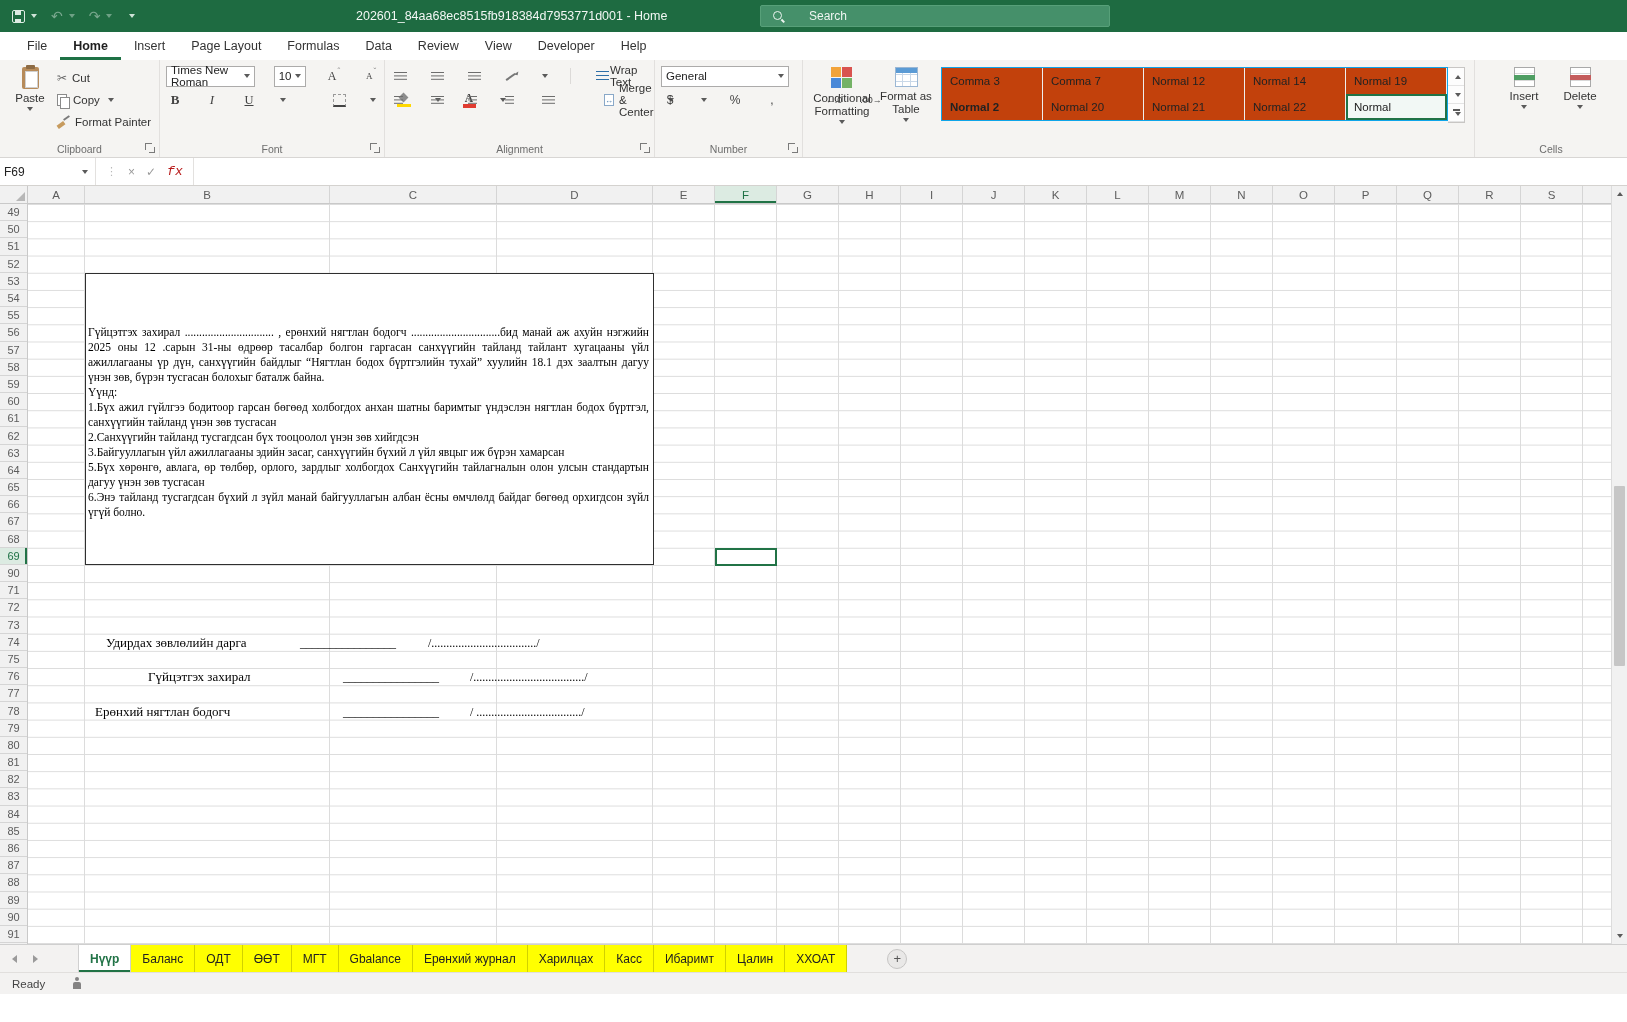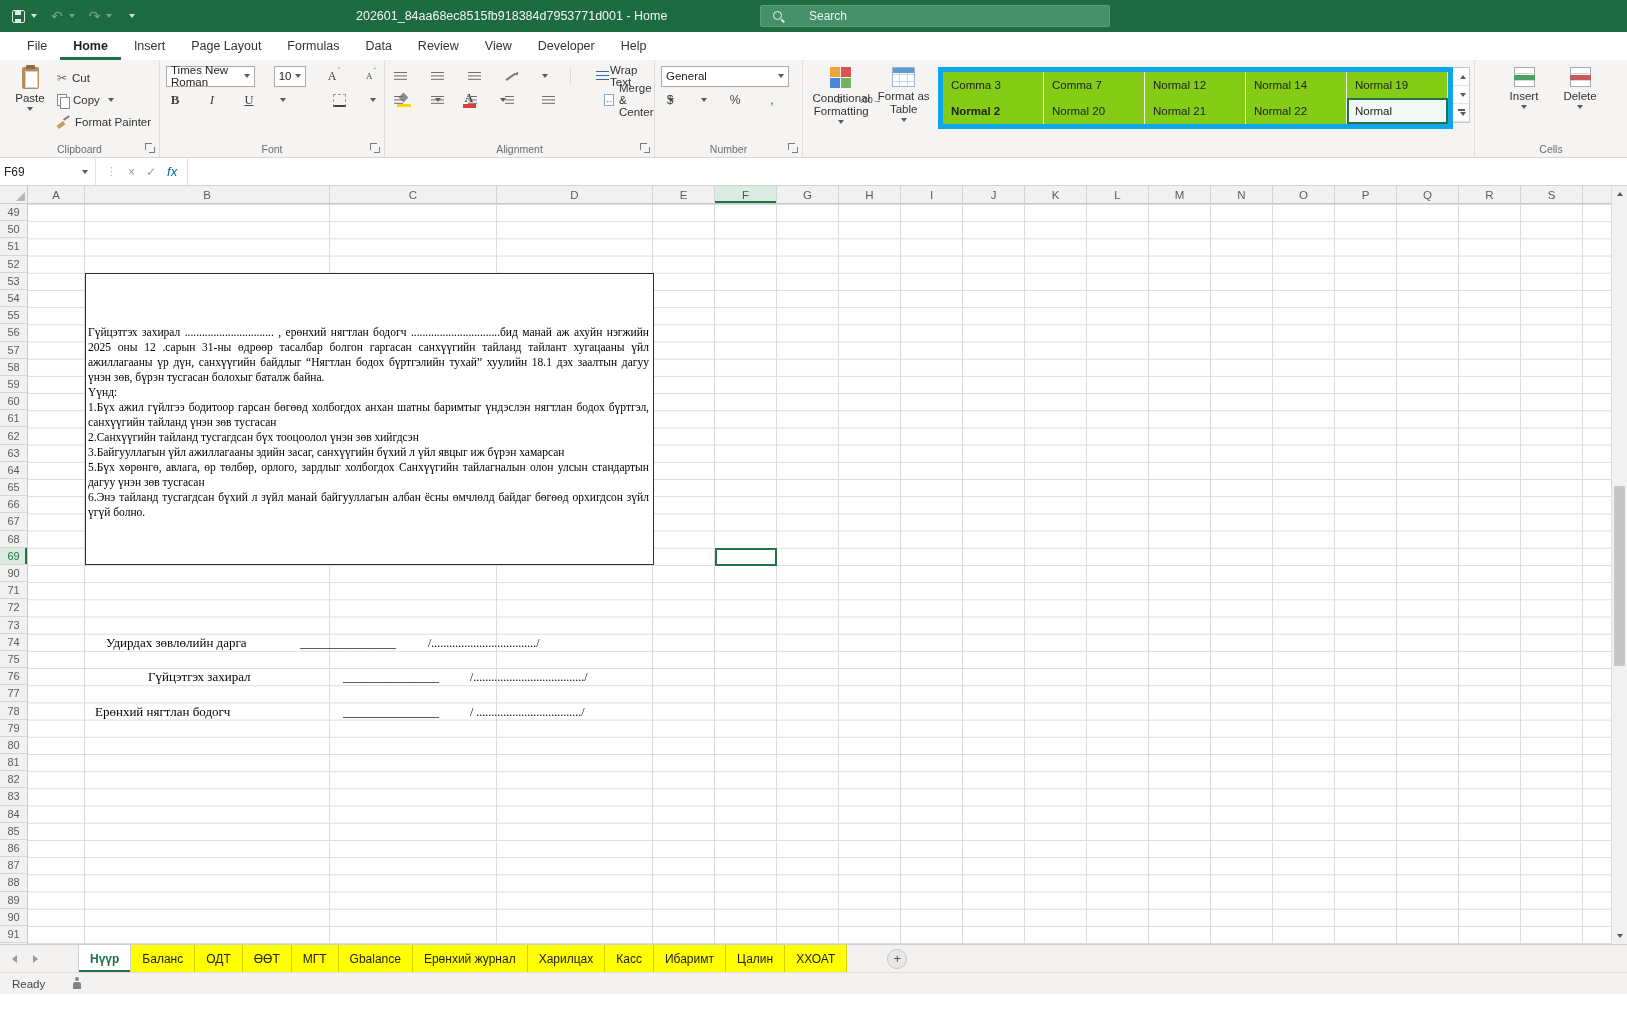--- a/index.html
+++ b/index.html
@@ -92,40 +92,40 @@
   
   .ic-cf{width:22px;height:22px;display:grid;grid-template-columns:10px 10px;grid-auto-rows:10px;gap:1px}
   .ic-cf i{display:block}
   .ic-cf i:nth-child(1){background:#f2a33a}.ic-cf i:nth-child(2){background:#d9534f}
   .ic-cf i:nth-child(3){background:#4a89d8}.ic-cf i:nth-child(4){background:#74b266}
   .ic-fat{width:23px;height:20px;border:1px solid #9bb7d4;background:
     linear-gradient(#5b9bd5 0 5px,transparent 5px),
     repeating-linear-gradient(to right,transparent 0 6.3px,#c9d8e8 6.3px 7.3px),
     repeating-linear-gradient(to bottom,transparent 0 6px,#c9d8e8 6px 7px);background-color:#fff}
   .gallery-wrap{display:flex;align-items:flex-start;margin-left:4px;margin-top:3px}
-  .gallery{background:#84cc16;border:5px solid #0ea5e9;display:grid;grid-template-columns:repeat(5,101px);grid-auto-rows:26px}
+  .gallery{background:#c2410c;border:1px solid #0ea5e9;display:grid;grid-template-columns:repeat(5,101px);grid-auto-rows:26px}
   .gcell{display:flex;align-items:center;padding-left:8px;font-size:11.5px;color:#222;border-right:1px solid #efefef;cursor:default}
   .gcell.semib{font-weight:700}
   .gcell.selected{outline:2px solid #217346;outline-offset:-2px;background:#f2f8f5}
   .gal-scroll{display:flex;flex-direction:column;border:1px solid #c8c6c4;border-left:none;background:#fdfdfd}
   .gs-btn{width:16px;height:18px;display:flex;align-items:center;justify-content:center;flex-direction:column;gap:1px;border-bottom:1px solid #e4e4e4}
   .gs-btn .bar{display:block;width:7px;height:1.5px;background:#5a5a5a}
 
   
   .ic-ins,.ic-del{width:21px;height:20px;border:1px solid #a9a9a9;position:relative;background:
     repeating-linear-gradient(to bottom,transparent 0 5.3px,#d8d8d8 5.3px 6.3px);background-color:#fff}
   .ic-ins::before{content:"";position:absolute;left:-1px;top:7px;width:21px;height:5px;background:#4f9e63}
   .ic-del::before{content:"";position:absolute;left:-1px;top:7px;width:21px;height:5px;background:#c45c5c}
 
   
   .fbar{height:28px;background:#fff;border-bottom:1px solid #d4d2cf;display:flex;align-items:stretch}
   .namebox{width:96px;position:relative;display:flex;align-items:center;padding-left:4px;font-size:12px;color:#222;border-right:1px solid #e3e1df}
   .namebox .caret{position:absolute;right:7px}
   .fbtns{display:flex;align-items:center;gap:11px;padding:0 10px;color:#9a9a9a;font-size:12px;border-right:1px solid #e3e1df}
-  .fx{font-family:Liberation Sans, sans-serif;font-style:italic;font-size:13px;color:#0369a1}
+  .fx{font-family:Liberation Mono, monospace;font-style:italic;font-size:13px;color:#b91c1c}
   .grip{color:#b9b9b9;font-size:11px}
   .finput{flex:1;background:#fff}
 
   
   .grid{position:relative;height:758px;background:#fff}
   .corner{position:absolute;left:0;top:0;width:28px;height:18px;background:#f1f1f1;border-right:1px solid #c9c9c9;border-bottom:1px solid #c9c9c9}
   .corner::after{content:"";position:absolute;right:2px;bottom:2px;border-left:9px solid transparent;border-bottom:9px solid #b7b7b7}
   .colheads{position:absolute;left:28px;top:0;width:1583px;height:18px;display:flex;background:#f1f1f1;border-bottom:1px solid #c9c9c9;overflow:hidden}
   .ch{height:100%;display:flex;align-items:center;justify-content:center;font-size:11.5px;color:#5c5c5c;border-right:1px solid #d5d5d5}
   .ch.filler{flex:1;border-right:none}

